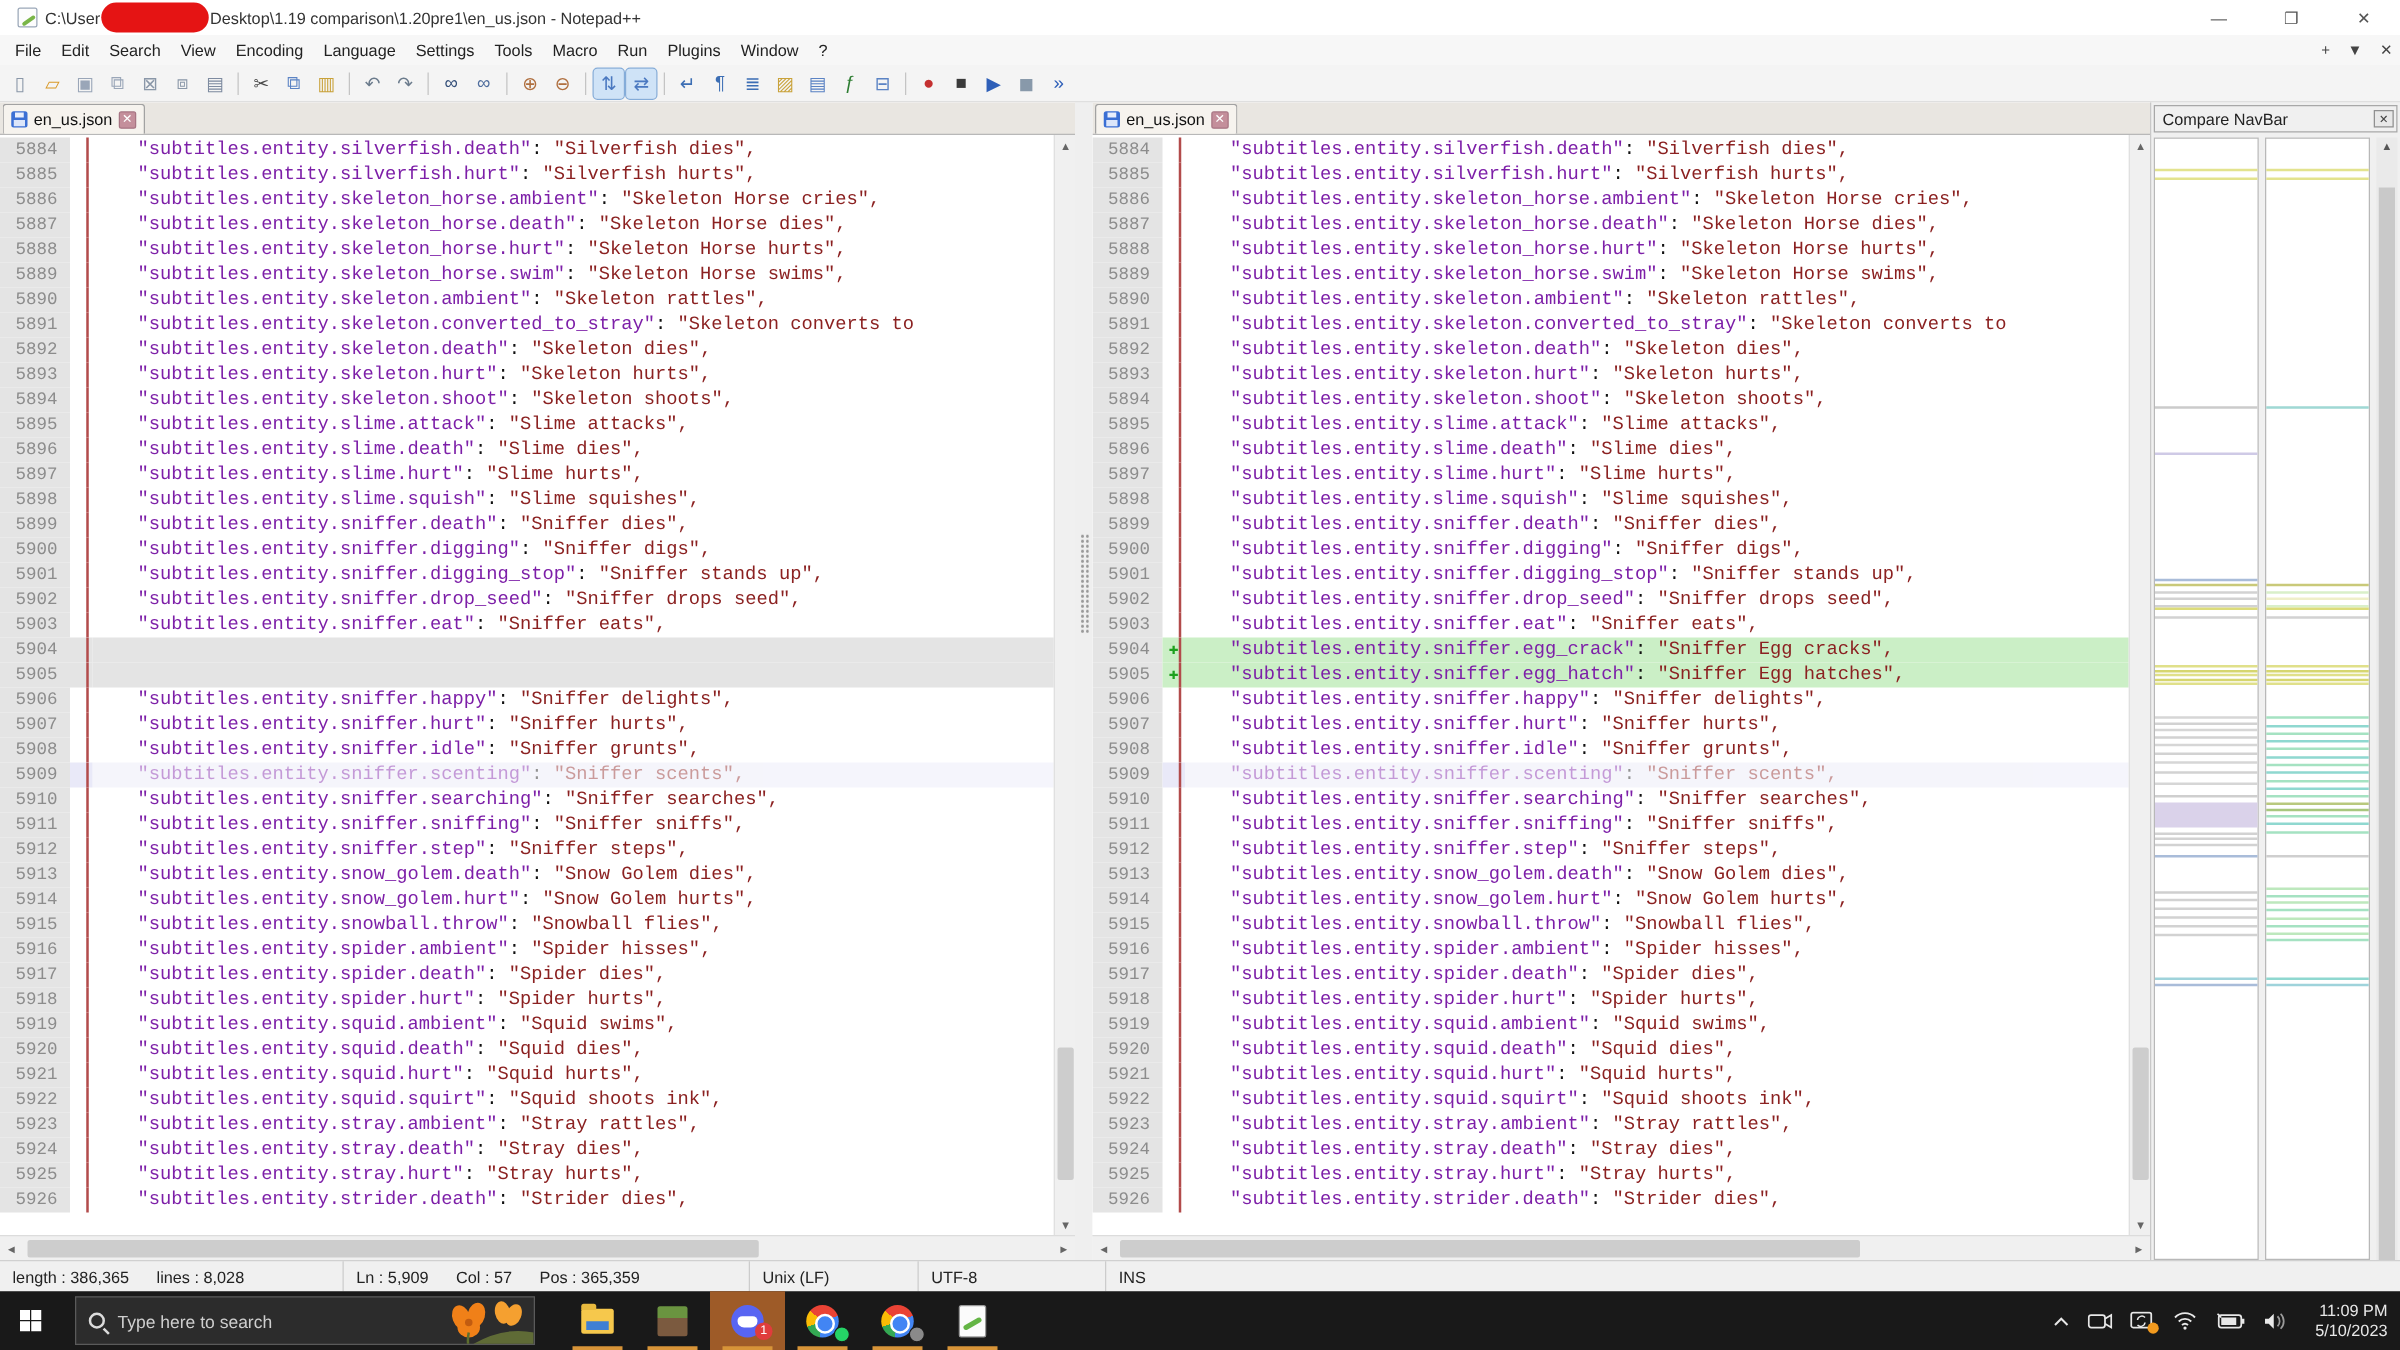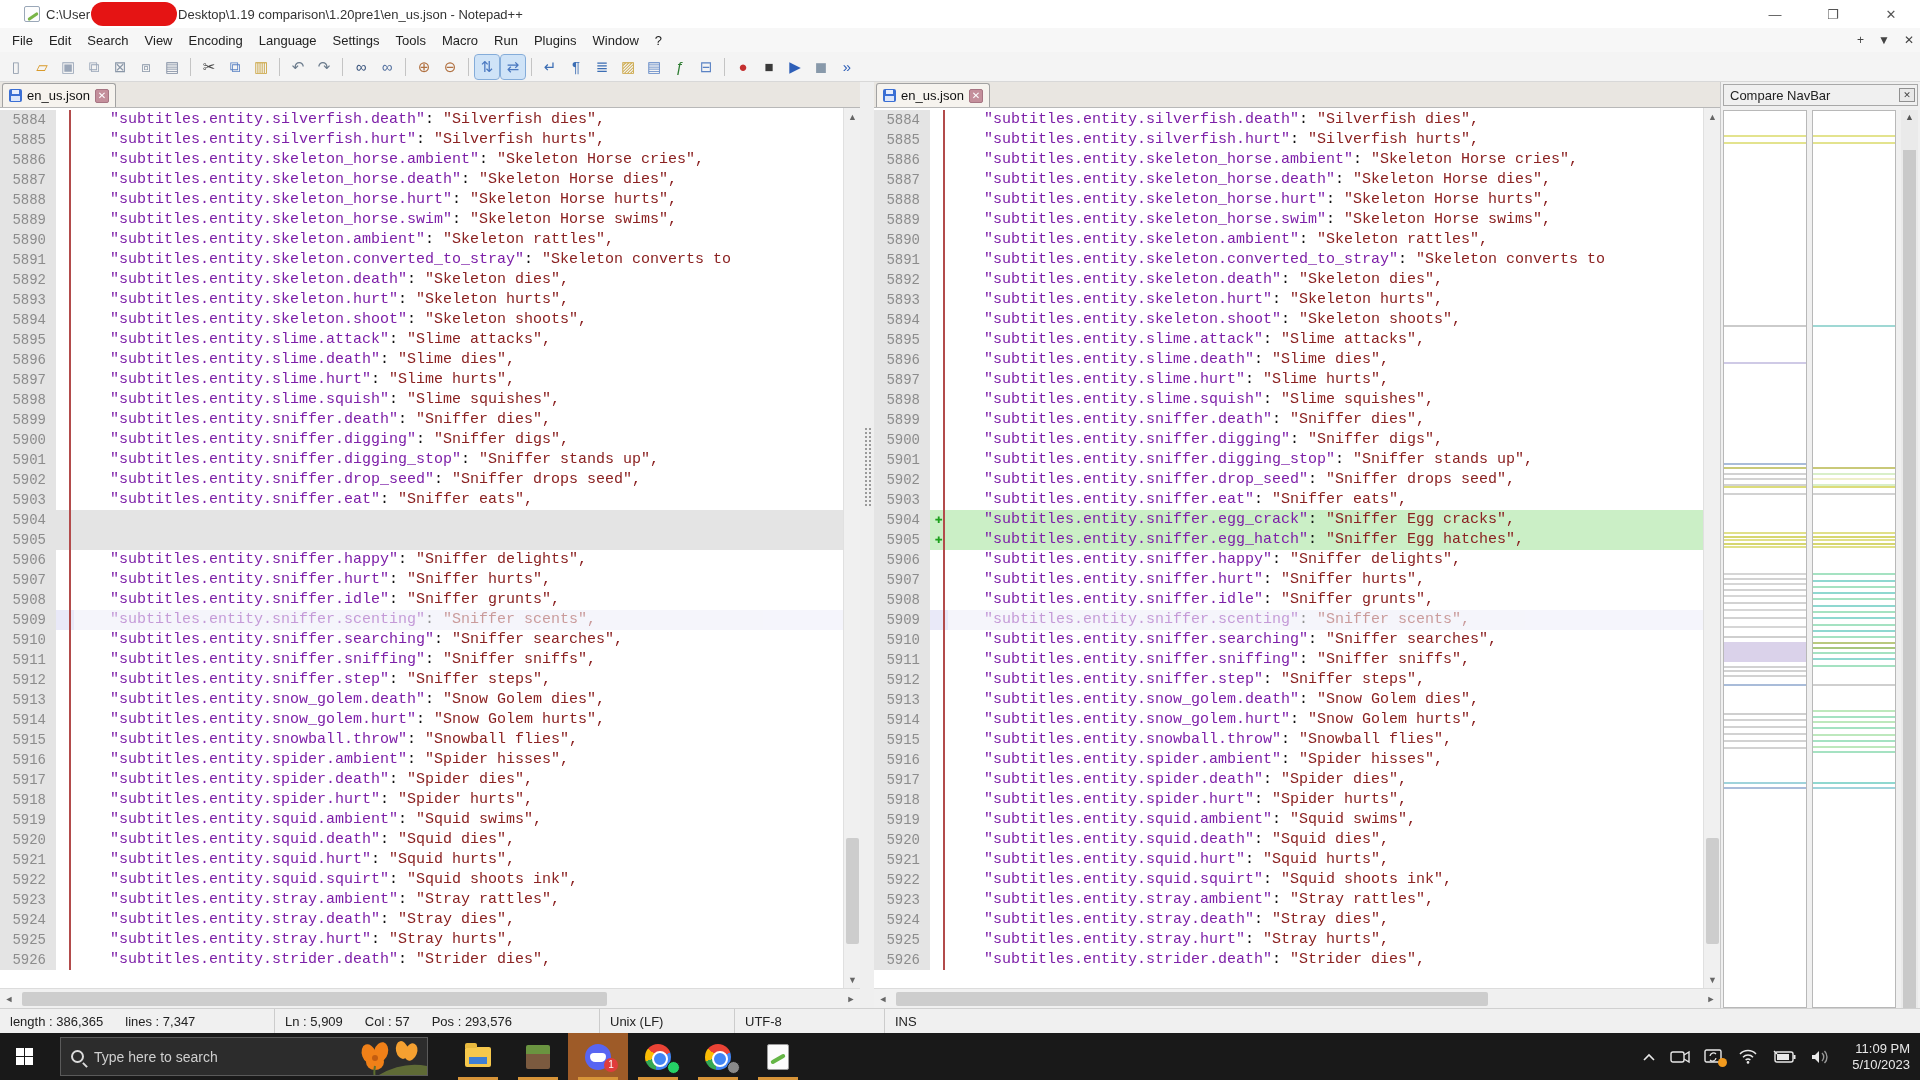--- a/index.html
+++ b/index.html
@@ -1,21 +1,21 @@
 <!DOCTYPE html>
 <html><head>
 <meta charset="utf-8">
 <style>
   * { margin:0; padding:0; box-sizing:border-box; }
   html,body { width:1920px; height:1080px; overflow:hidden; background:#e6e6e6;
               font-family:"Liberation Sans", sans-serif; }
   .app { width:1920px; height:1080px; display:flex; flex-direction:column; }
 
   
-  .titlebar { height:28px; background:#ffffff; display:flex; align-items:center; padding-left:24px;
+  .titlebar { height:28px; background:#ffffff; display:flex; align-items:center; padding-left:14px;
               font-size:13px; color:#333; position:relative; flex:0 0 auto; }
   .npp-ico { width:16px; height:16px; margin-right:6px; position:relative; background:#fdfdfd;
              border:1px solid #9aa7b8; border-radius:2px; }
   .npp-ico::after { content:""; position:absolute; left:2px; top:8px; width:12px; height:3px;
              background:#7ab648; transform:rotate(-35deg); border-radius:2px; }
   .redact { display:inline-block; width:86px; height:24px; background:#e51414; border-radius:12px;
             margin:0 1px; vertical-align:middle; }
   .win-controls { position:absolute; right:0; top:0; height:28px; display:flex; }
   .win-btn { width:58px; height:28px; display:flex; align-items:center; justify-content:center;
              color:#555; font-size:13px; }
@@ -452,26 +452,26 @@
           <span class="arr">▲</span>
           <span class="thumb"></span>
         </div>
       </div>
     </div>
   </div>
 
   <div class="statusbar">
     <div class="seg" style="width:275px;">
       <span class="sp">length : 386,365</span>
-        <span>lines : 7,347</span>
+        <span>lines : 8,028</span>
     </div>
     <div class="seg" style="width:325px;">
       <span class="sp">Ln : 5,909</span>
         <span class="sp">Col : 57</span>
-        <span>Pos : 293,576</span>
+        <span>Pos : 365,359</span>
     </div>
     <div class="seg" style="width:135px;">Unix (LF)</div>
     <div class="seg" style="width:150px;">UTF-8</div>
     <div class="seg" style="width:65px; border-right:none;">INS</div>
   </div>
 
   <div class="taskbar">
     <div class="start">
       <span class="winlogo">
           <span></span>

